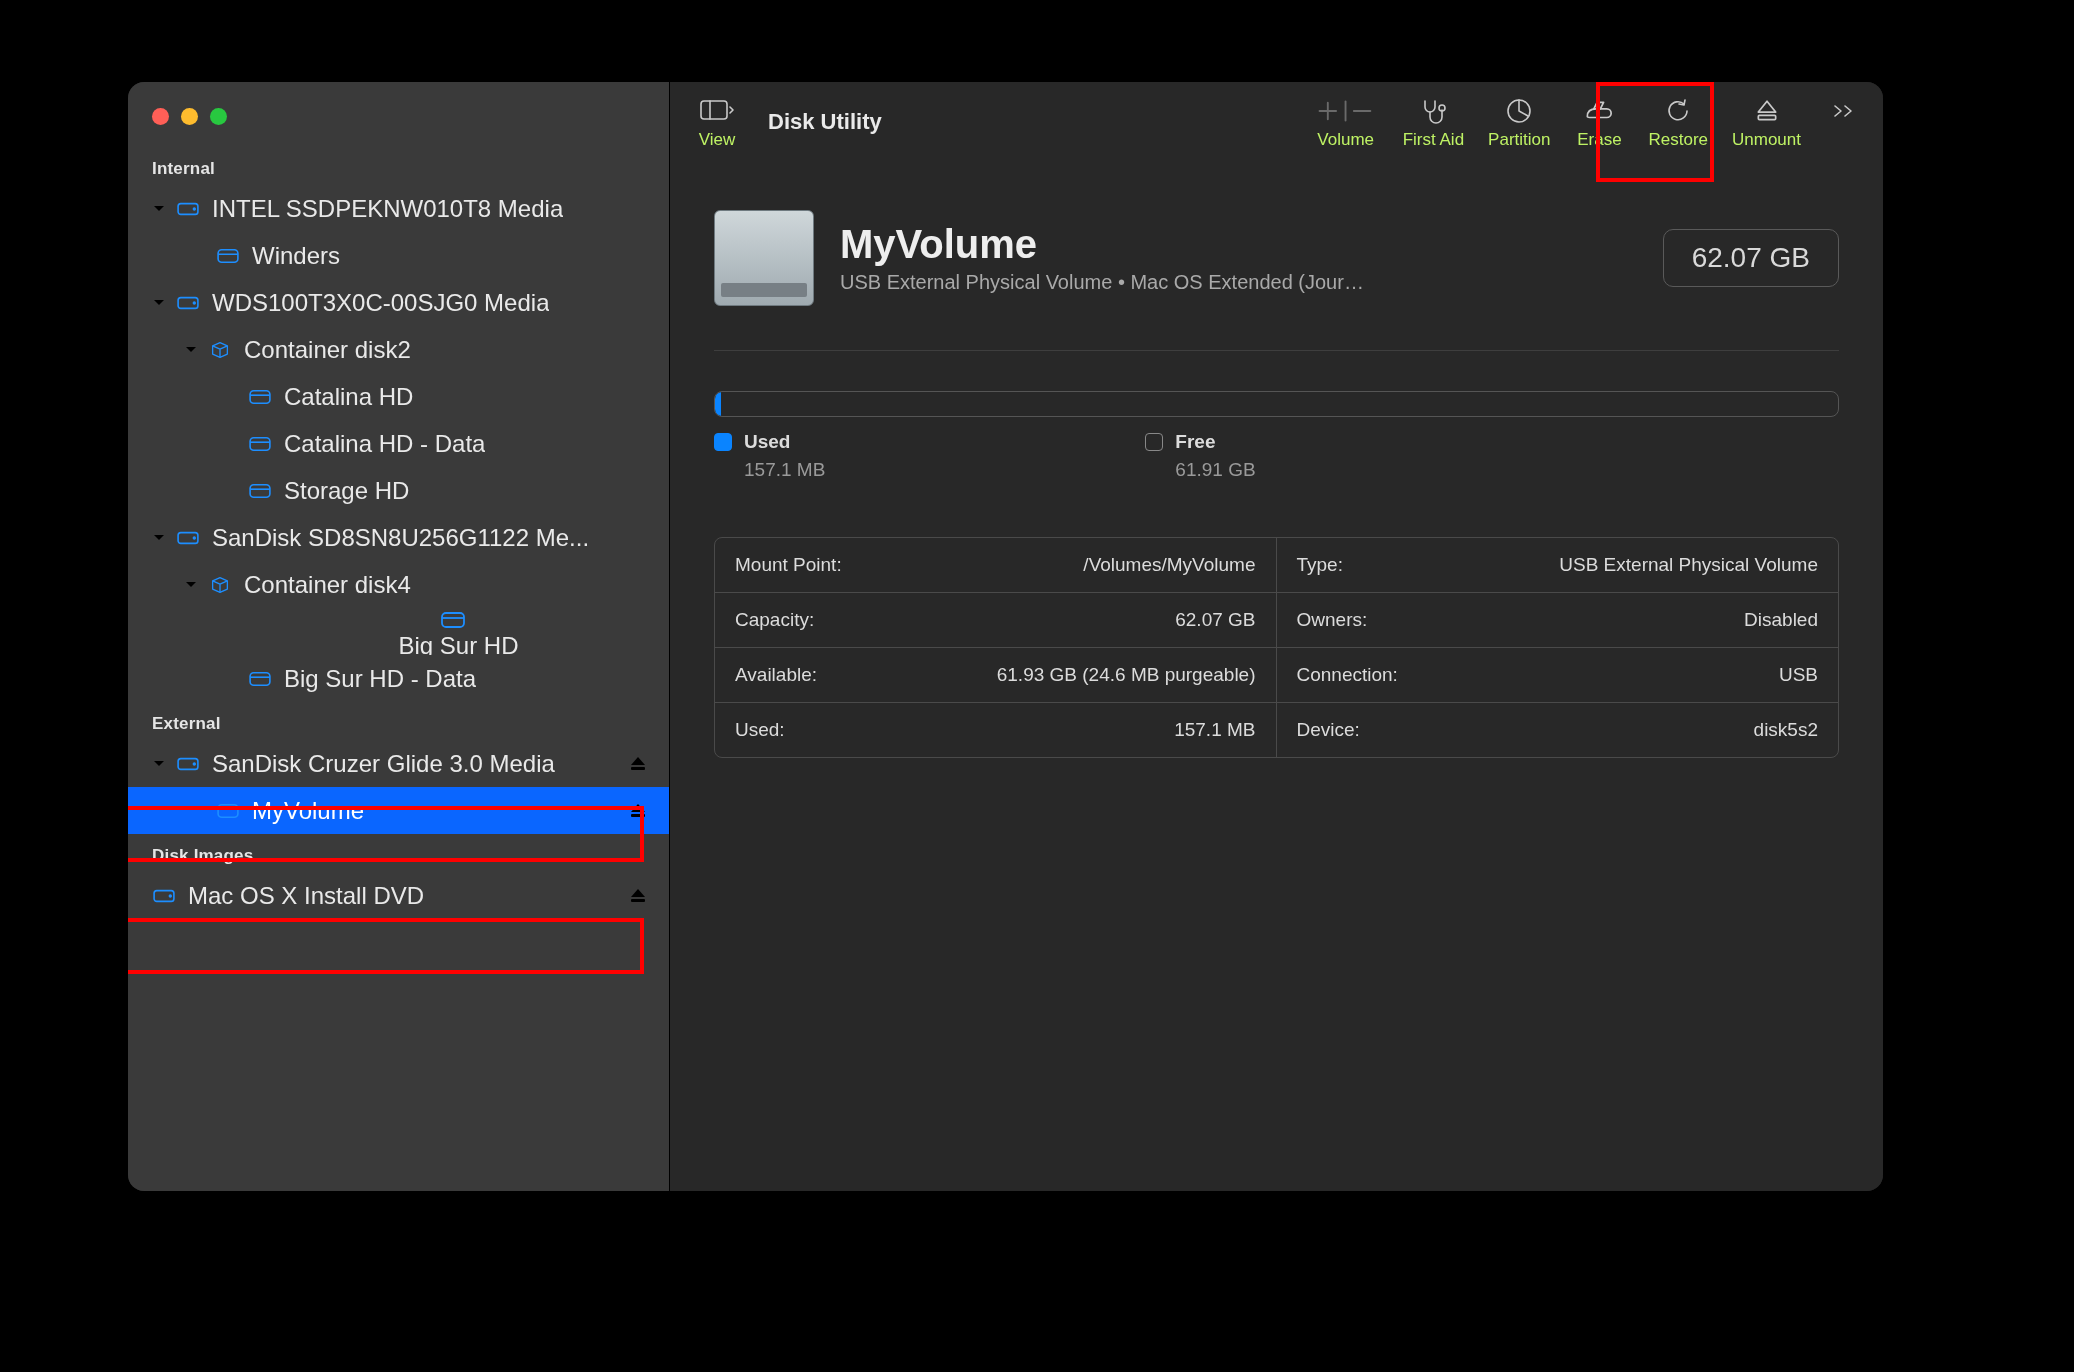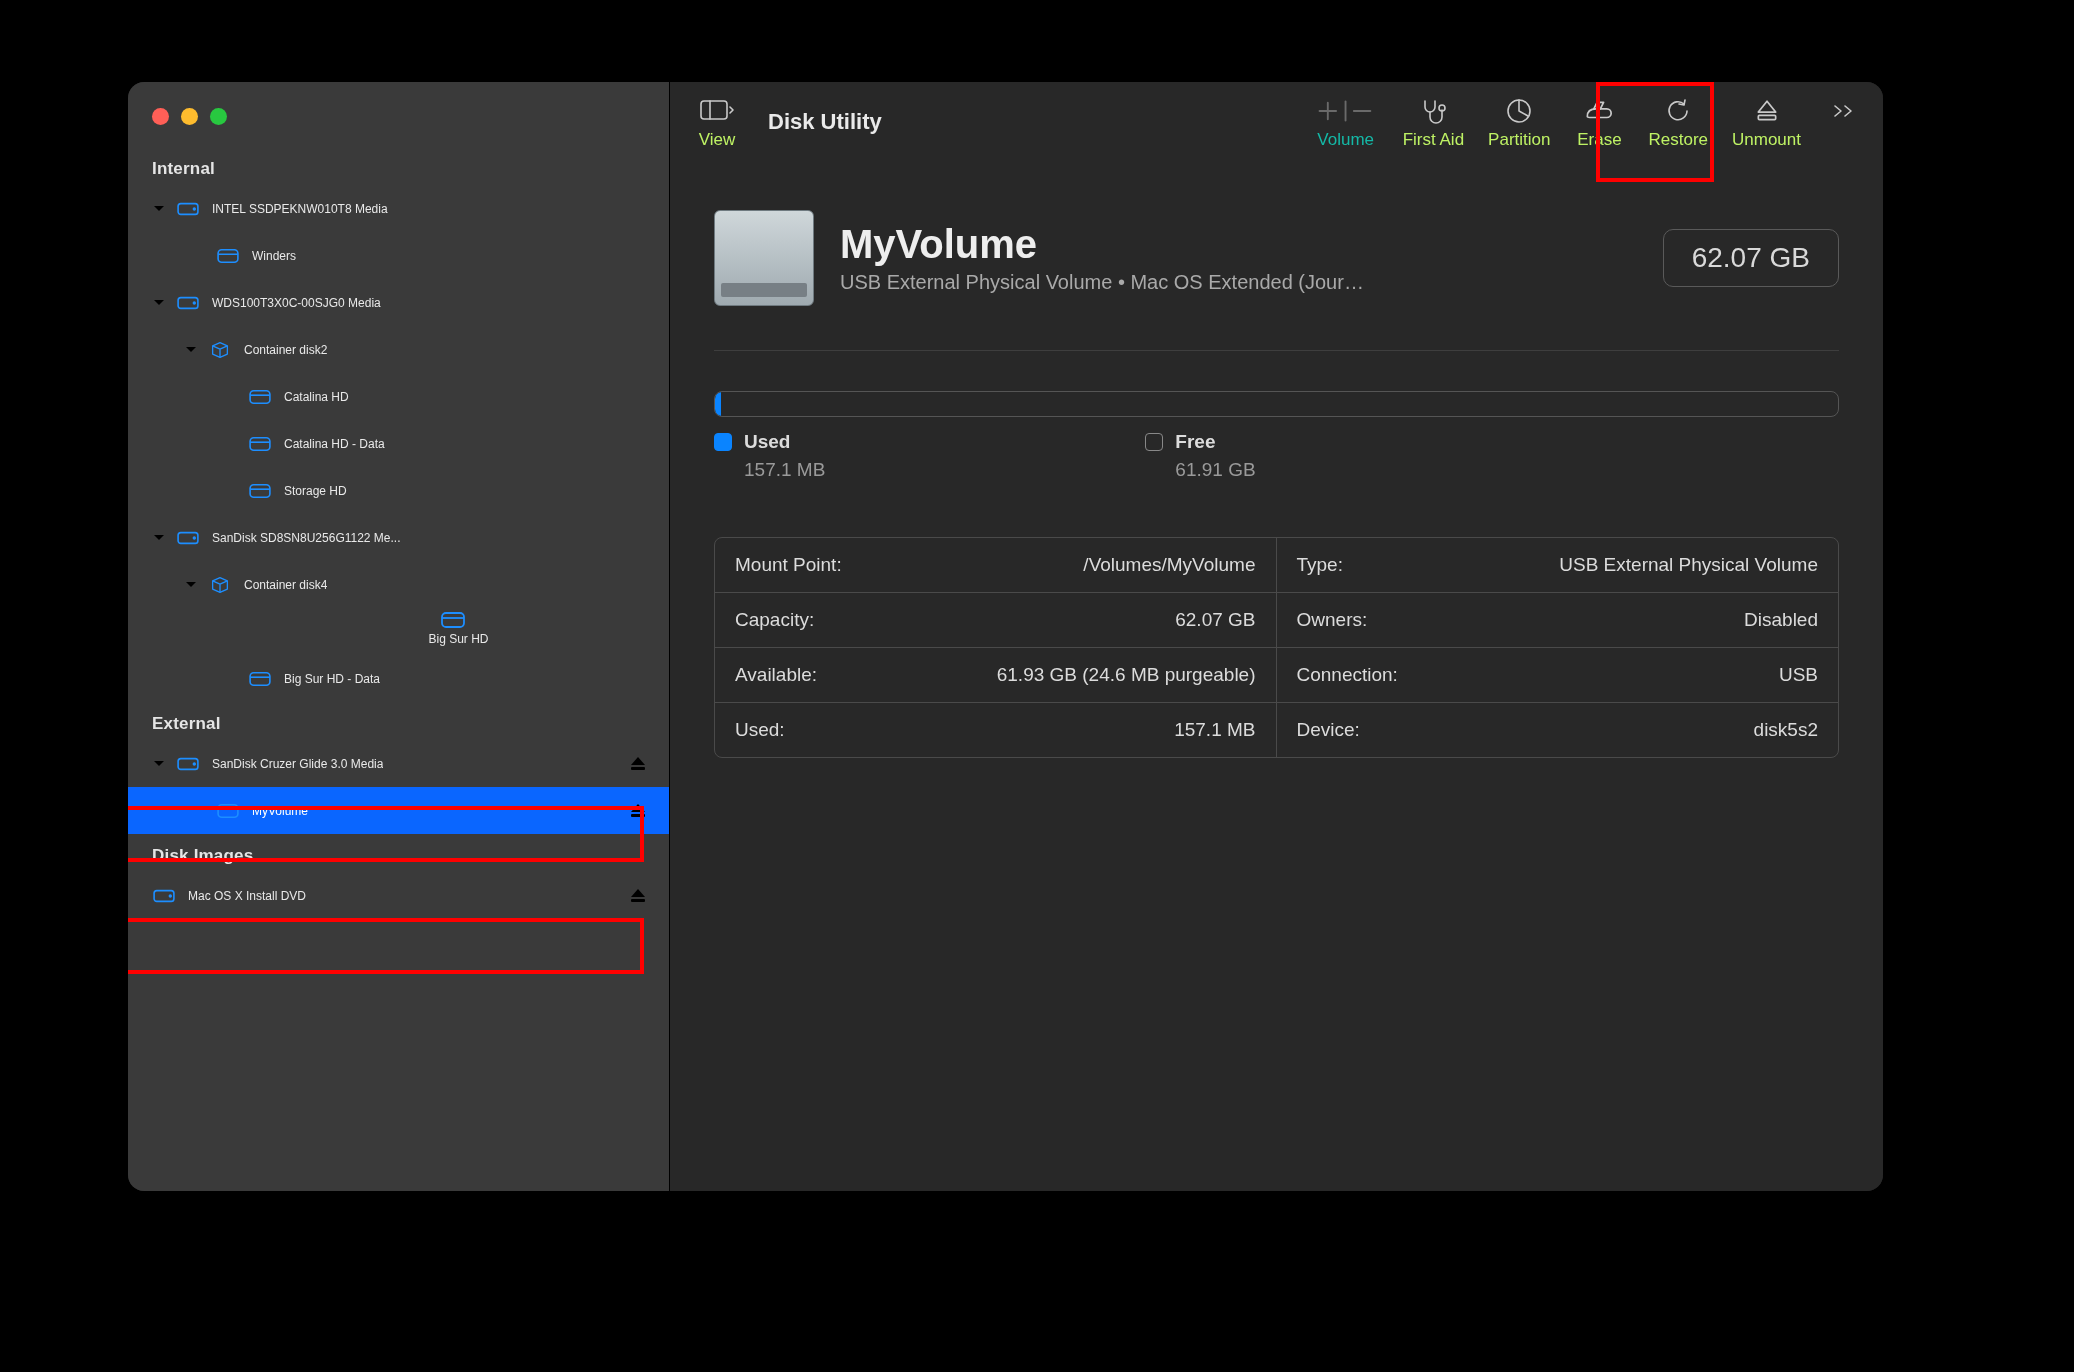--- a/index.html
+++ b/index.html
@@ -40,21 +40,21 @@
     font-size: 17px;
     color: #e5e5e5;
     font-weight: 600;
     padding: 12px 0 6px 24px;
     letter-spacing: .2px;
   }
   .tree-row {
     display:flex;
     align-items:center;
     height: 47px;
-    font-size: 12px;
+    font-size: 24px;
     color: #e9e9e9;
     white-space: nowrap;
     cursor: default;
     position: relative;
   }
   .tree-row .label { overflow:hidden; text-overflow: ellipsis; }
   .chev {
     width: 14px; height: 14px;
     margin-right: 10px;
     flex: 0 0 14px;
@@ -94,21 +94,21 @@
     padding: 0 16px 0 10px;
   }
   .tb-item {
     display:flex; flex-direction:column; align-items:center;
     justify-content:center;
     color:#bef264; font-size:17px;
     height: 70px;
     padding: 0 12px;
     min-width: 74px;
   }
-  .tb-item.disabled { color:#14b8a6; }
+  .tb-item.disabled { color:#bef264; }
   .tb-item .glyph { height: 32px; display:flex; align-items:center; justify-content:center; margin-bottom:3px; }
   .tb-item .glyph svg { height: 26px; }
   .tb-stroke { stroke:#c9c9c9; stroke-width:1.6; fill:none; stroke-linecap:round; stroke-linejoin:round; }
   .tb-item.disabled .tb-stroke { stroke:#6a6a6a; }
   .title {
     color:#eaeaea; font-size:22px; font-weight:700;
     margin-left: 14px; margin-right: auto;
   }
   .tb-view .glyph svg { height:22px; }
   .overflow { margin-left:8px; }

